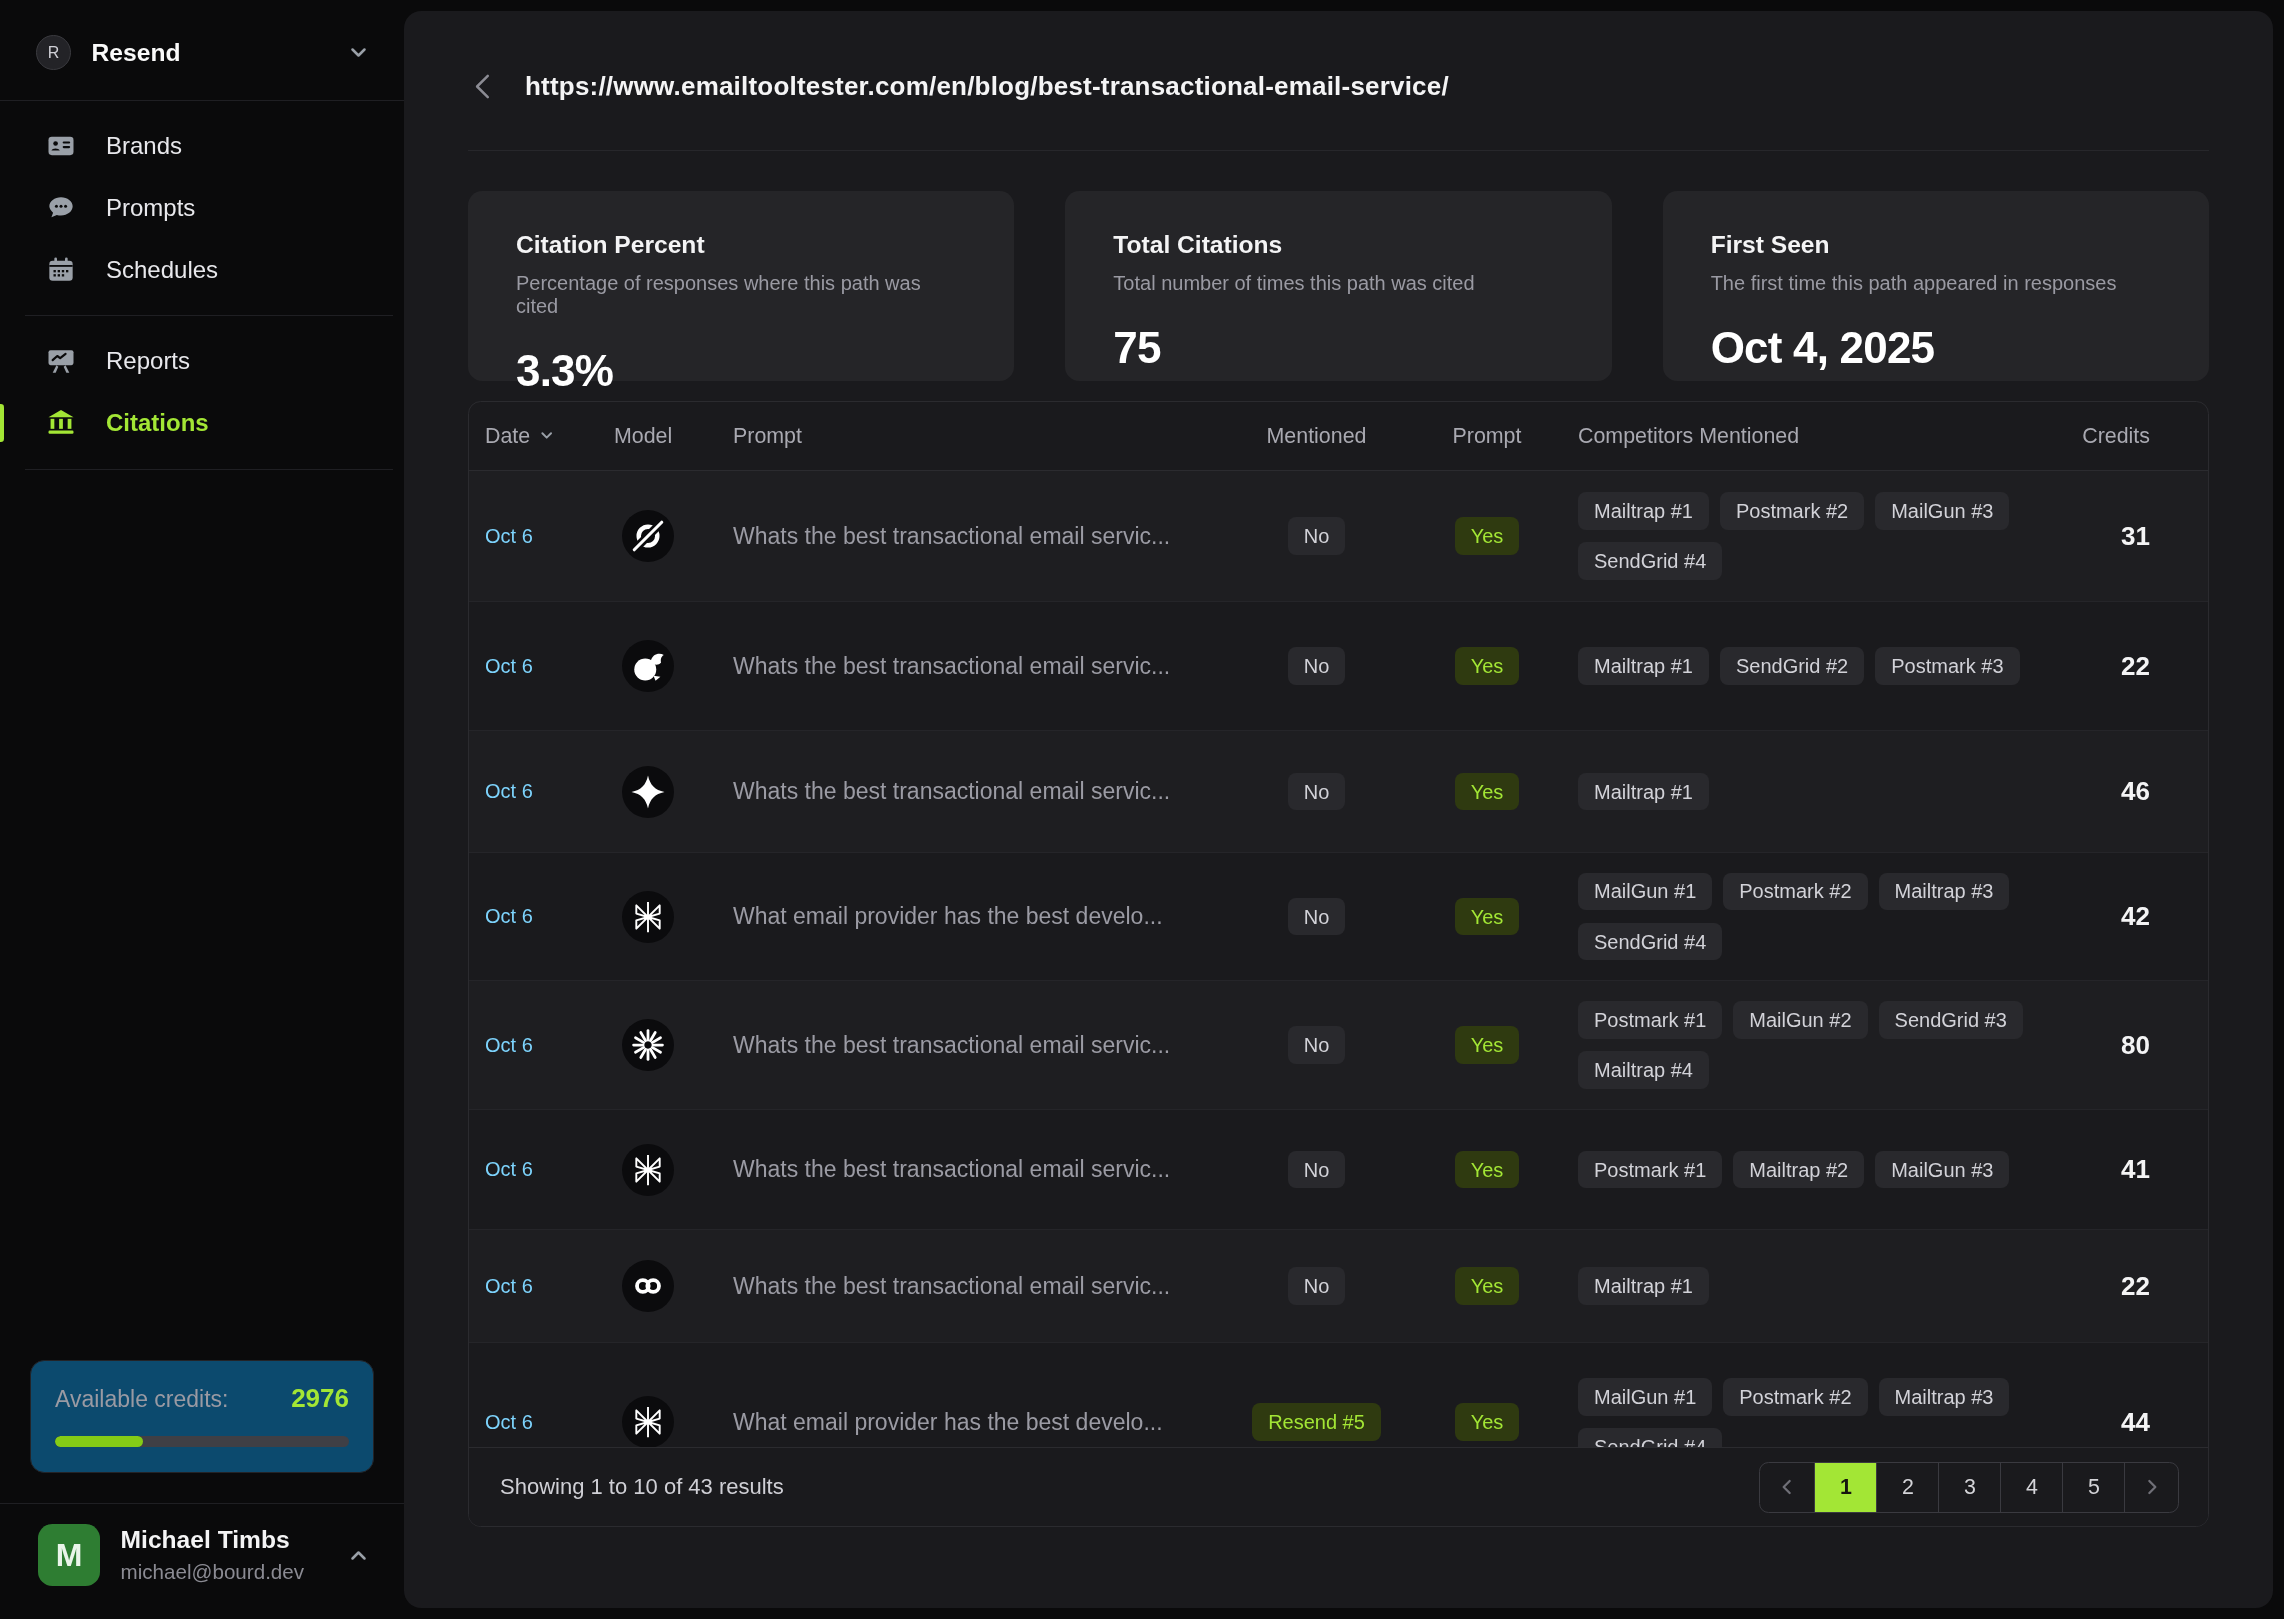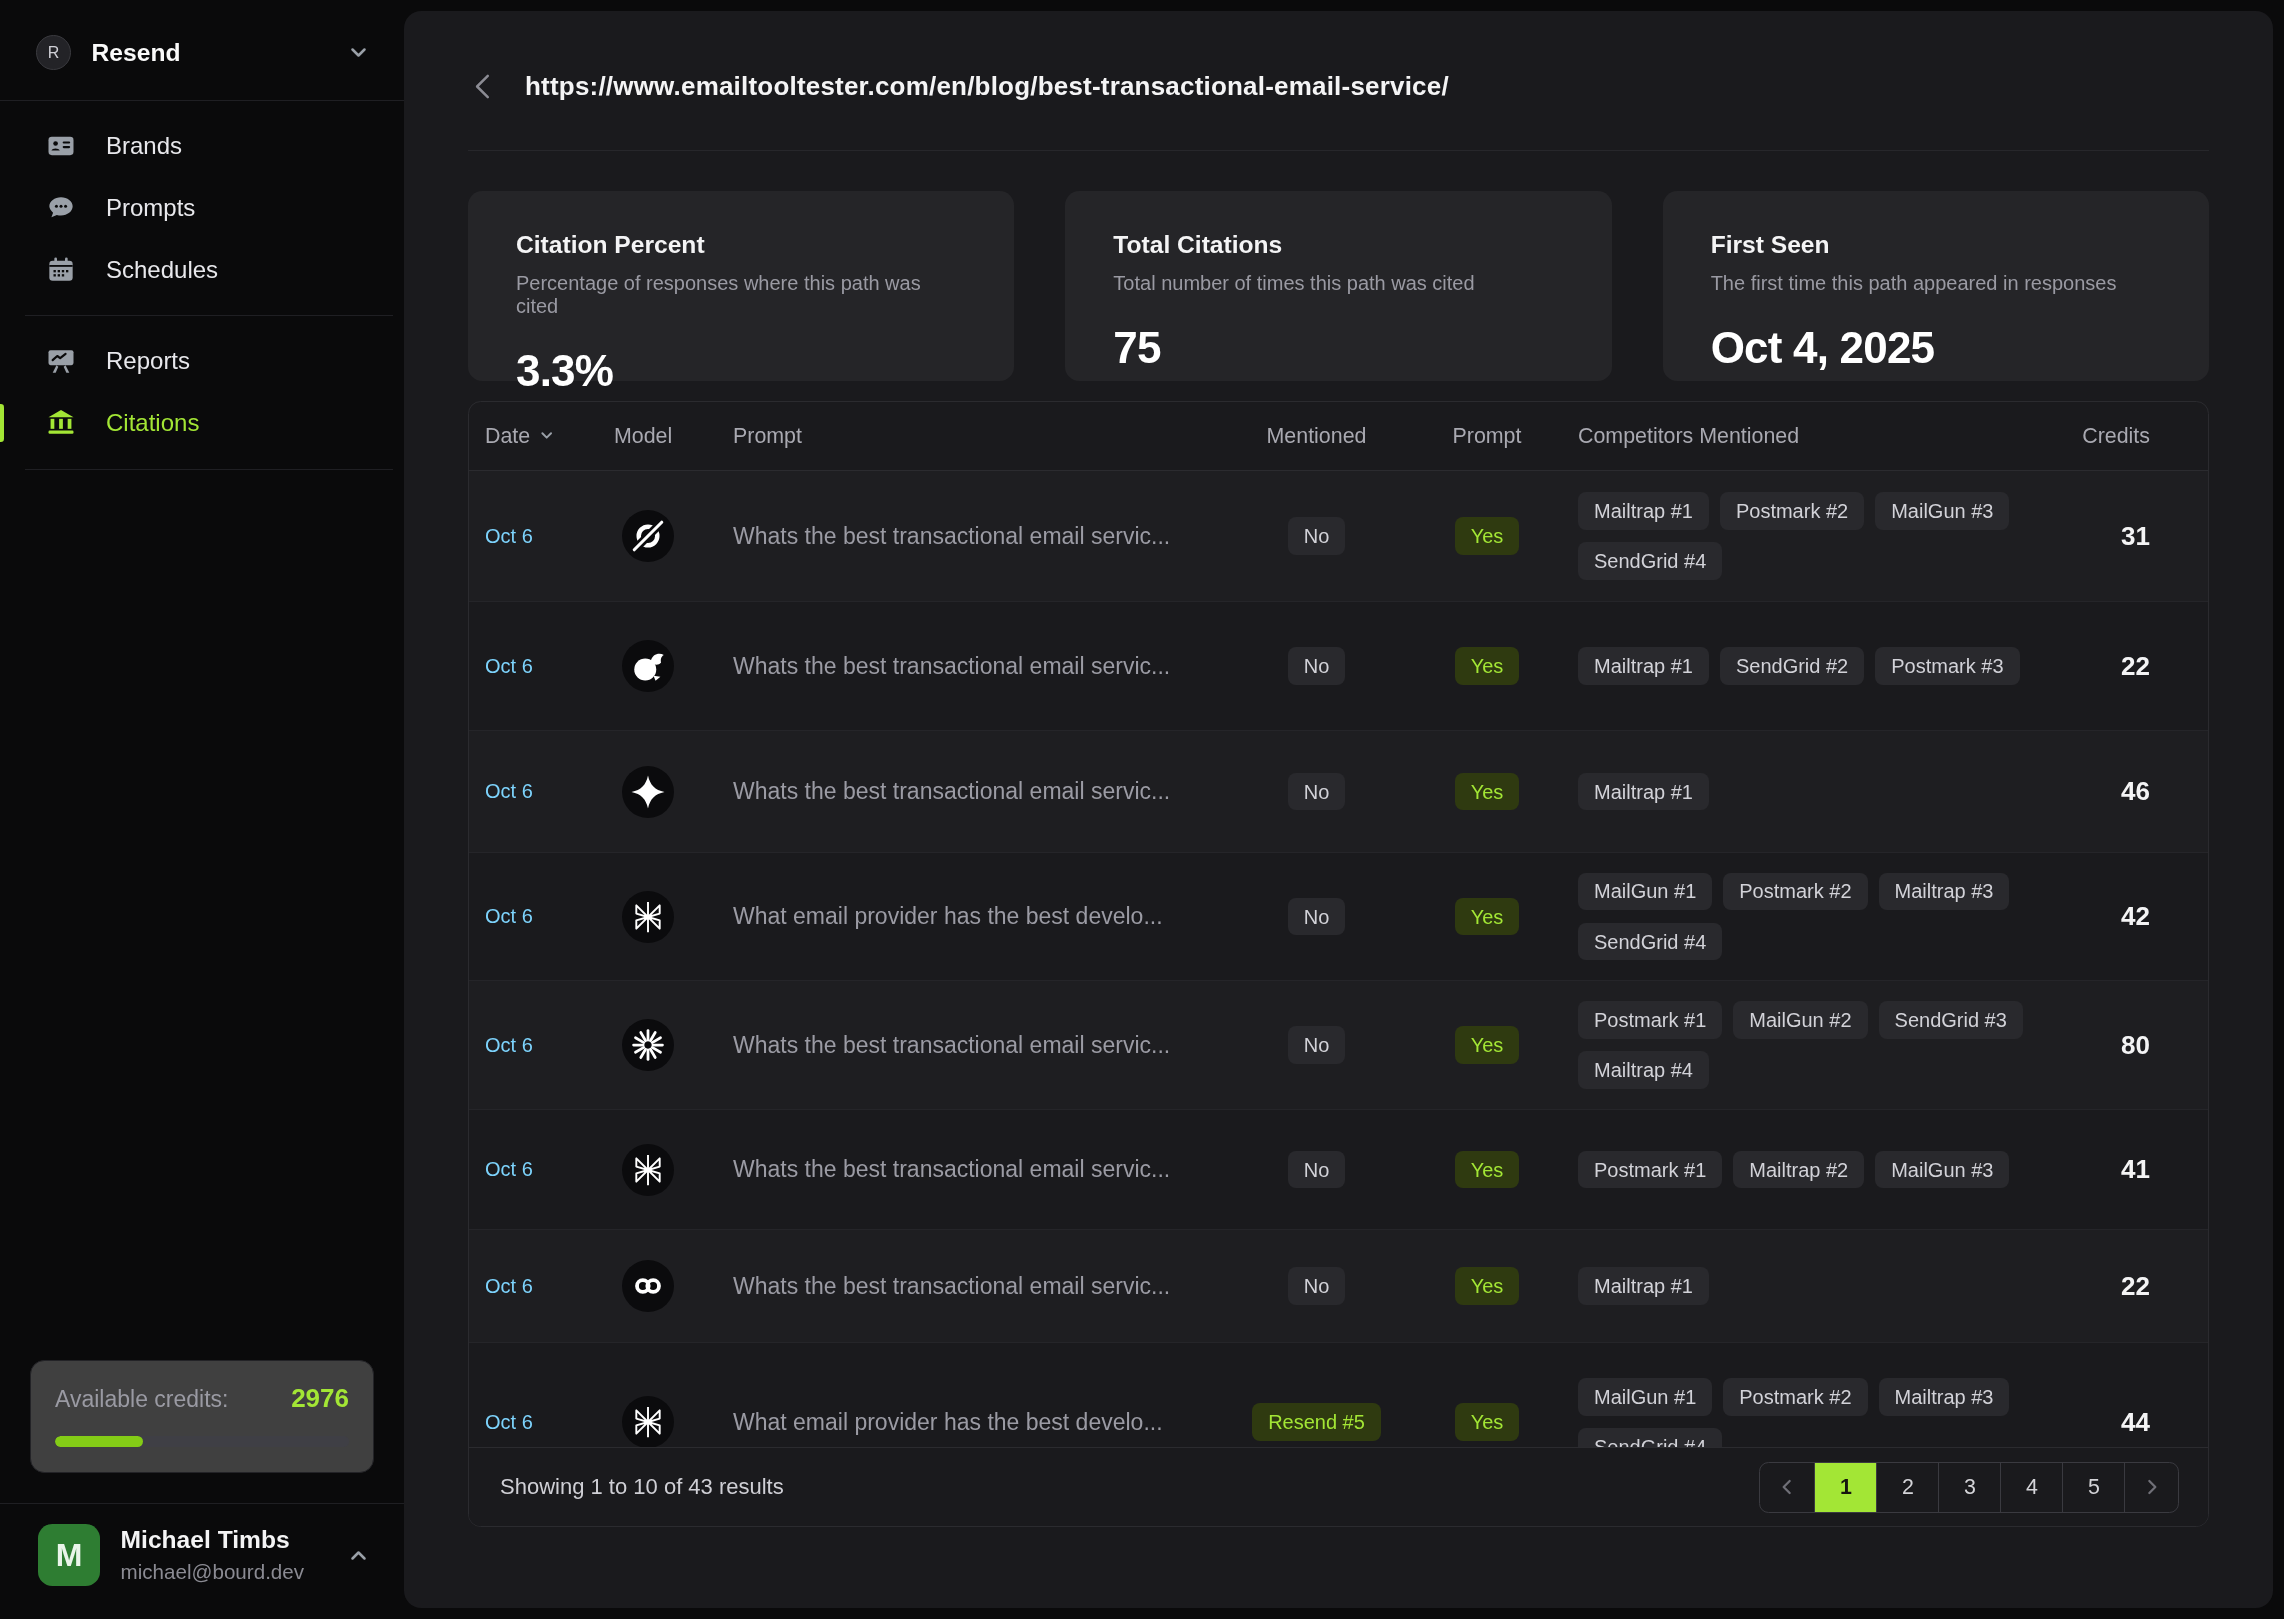--- a/index.html
+++ b/index.html
@@ -24,25 +24,25 @@
   .sidebar{width:404px;flex:0 0 404px;display:flex;flex-direction:column;background:var(--page-bg);}
   .ws-row{display:flex;align-items:center;gap:20.6px;padding:35px 32px 30px 36px;}
   .ws-avatar{width:35px;height:35px;border-radius:50%;background:#232327;border:0.8px solid #3a3a3f;color:#cfcfd5;font-size:16px;display:flex;align-items:center;justify-content:center;}
   .ws-name{font-size:24.6px;font-weight:700;color:#fafafa;flex:1;}
   .icon{display:inline-flex;align-items:center;justify-content:center;color:#9aa0a8;}
   .divider{height:0.8px;background:#1f1f23;margin:0 0;}
   .divider.inset{margin:0 11px 0 25px;}
   nav{padding:14.3px 0;}
   .nav-item{position:relative;display:flex;align-items:center;gap:30px;height:62px;padding-left:46px;cursor:pointer;}
   .nav-item .nav-label{font-size:24px;color:#e8e8ec;}
-  .nav-item.active .nav-label{color:var(--accent);font-weight:400;}
+  .nav-item.active .nav-label{color:var(--accent);font-weight:700;}
   .nav-item.active .icon{color:var(--accent);}
   .active-bar{position:absolute;left:0;top:50%;transform:translateY(-50%);width:4px;height:38px;background:var(--accent);border-radius:0 3.2px 3.2px 0;}
   .sb-spacer{flex:1;}
-  .credits-card{margin:0 30px;border:0.8px solid #232327;background:#404040;border-radius:14.3px;padding:22px 24px 25px;}
+  .credits-card{margin:0 30px;border:0.8px solid #232327;background:#0c4a6e;border-radius:14.3px;padding:22px 24px 25px;}
   .credits-top{display:flex;align-items:baseline;justify-content:space-between;}
   .credits-label{font-size:23px;color:#9a9aa3;}
   .credits-value{font-size:26px;font-weight:800;color:var(--accent);}
   .progress-track{margin-top:22px;height:10.3px;border-radius:5.6px;background:#3f3f45;overflow:hidden;}
   .progress-fill{height:100%;border-radius:5.6px;background:#84cc16;}
   .sb-bottom-div{height:0.8px;background:#1f1f23;margin-top:30px;}
   .user-row{display:flex;align-items:center;gap:20.6px;padding:20.6px 32px 33px 38px;cursor:pointer;}
   .user-avatar{width:62px;height:62px;border-radius:14.3px;background:#2e7d32;color:#eaf5ea;font-size:32px;font-weight:600;display:flex;align-items:center;justify-content:center;}
   .user-meta{flex:1;min-width:0;}
   .user-name{font-size:24.6px;font-weight:700;color:#f4f4f5;}

